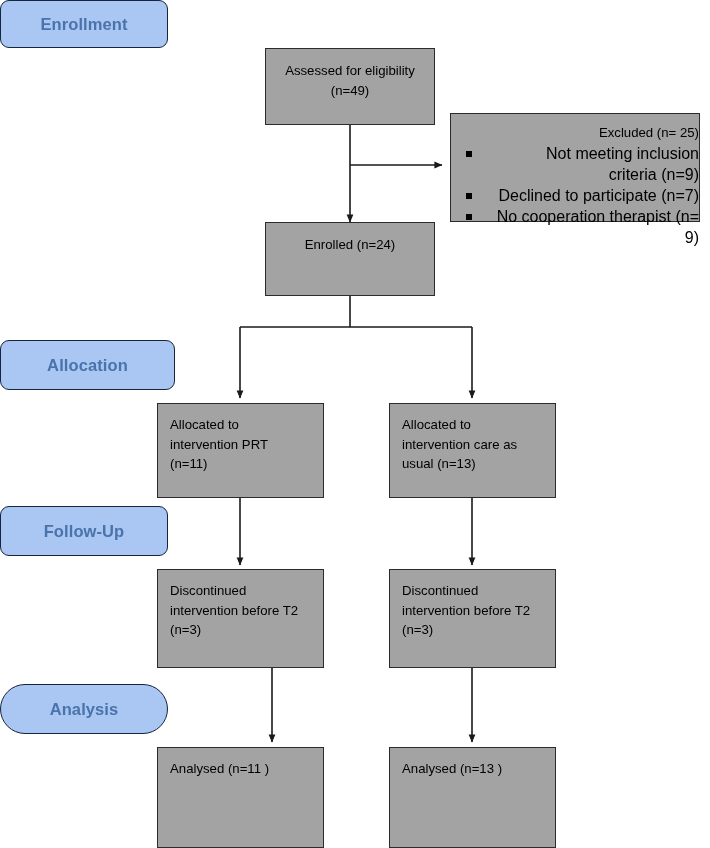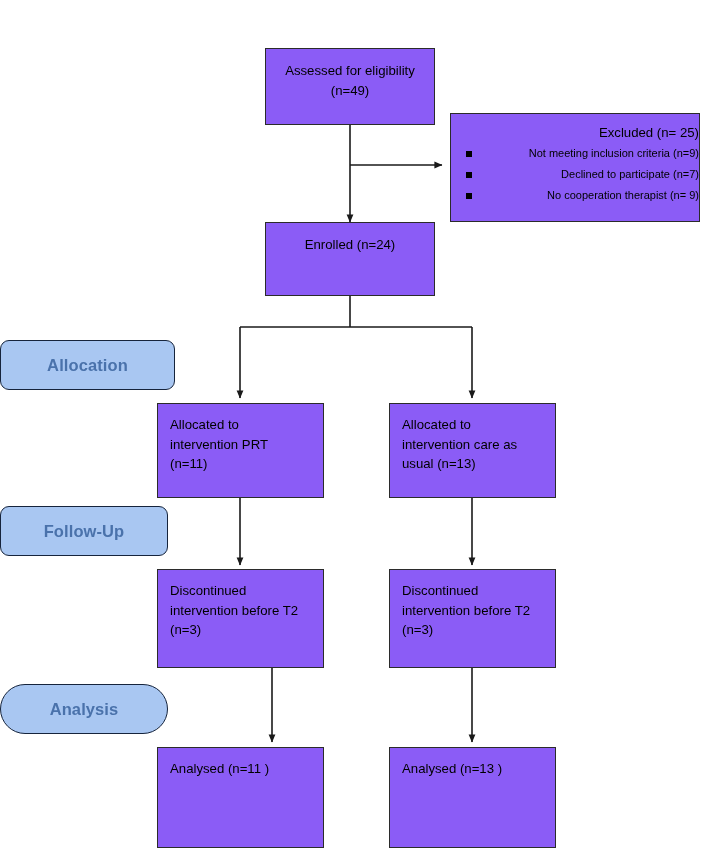--- a/index.html
+++ b/index.html
@@ -42,21 +42,21 @@
     font-weight: bold;
     font-size: 16.5px;
     letter-spacing: .1px;
     z-index: 3;
   }
 
   
   .node {
     position: absolute;
     box-sizing: border-box;
-    background: #8b5cf6;
+    background: #a3a3a3;
     border: 1.7px solid #2b2b2b;
     z-index: 2;
   }
   .node-text {
     font-size: 13.2px;
     color: #000000;
     line-height: 19.5px;
     white-space: pre-line;
   }
   .node.pad-left .node-text {
@@ -74,21 +74,21 @@
     color: #000;
     padding: 9px 0 0 12px;
     line-height: 19px;
   }
   .excl-list {
     list-style: none;
     margin: 0;
     padding: 1px 0 0 12px;
   }
   .excl-list li {
-    font-size: 11px;
+    font-size: 16px;
     color: #000;
     line-height: 21px;
     position: relative;
     padding-left: 33px;
   }
   .excl-bullet {
     position: absolute;
     left: 3px;
     top: 8px;
     width: 5.5px;
@@ -120,20 +120,23 @@
       <path d="M472,327 L472,398" marker-end="url(#arrowhead)"></path>
 
       <path d="M240,498 L240,565" marker-end="url(#arrowhead)"></path>
       <path d="M472,498 L472,565" marker-end="url(#arrowhead)"></path>
 
       <path d="M272,668 L272,742" marker-end="url(#arrowhead)"></path>
       <path d="M472,668 L472,742" marker-end="url(#arrowhead)"></path>
     </g>
   </svg>
 
+  <div class="stage-label" style="left:0px; top:0px; width:168px; height:48px;">
+    <span>Enrollment</span>
+  </div>
 
   <div class="stage-label" style="left:0px; top:340px; width:175px; height:50px;">
     <span>Allocation</span>
   </div>
 
   <div class="stage-label" style="left:0px; top:506px; width:168px; height:50px;">
     <span>Follow-Up</span>
   </div>
 
   <div class="stage-label" style="left:0px; top:684px; width:168px; height:50px;border-radius:25px;">

